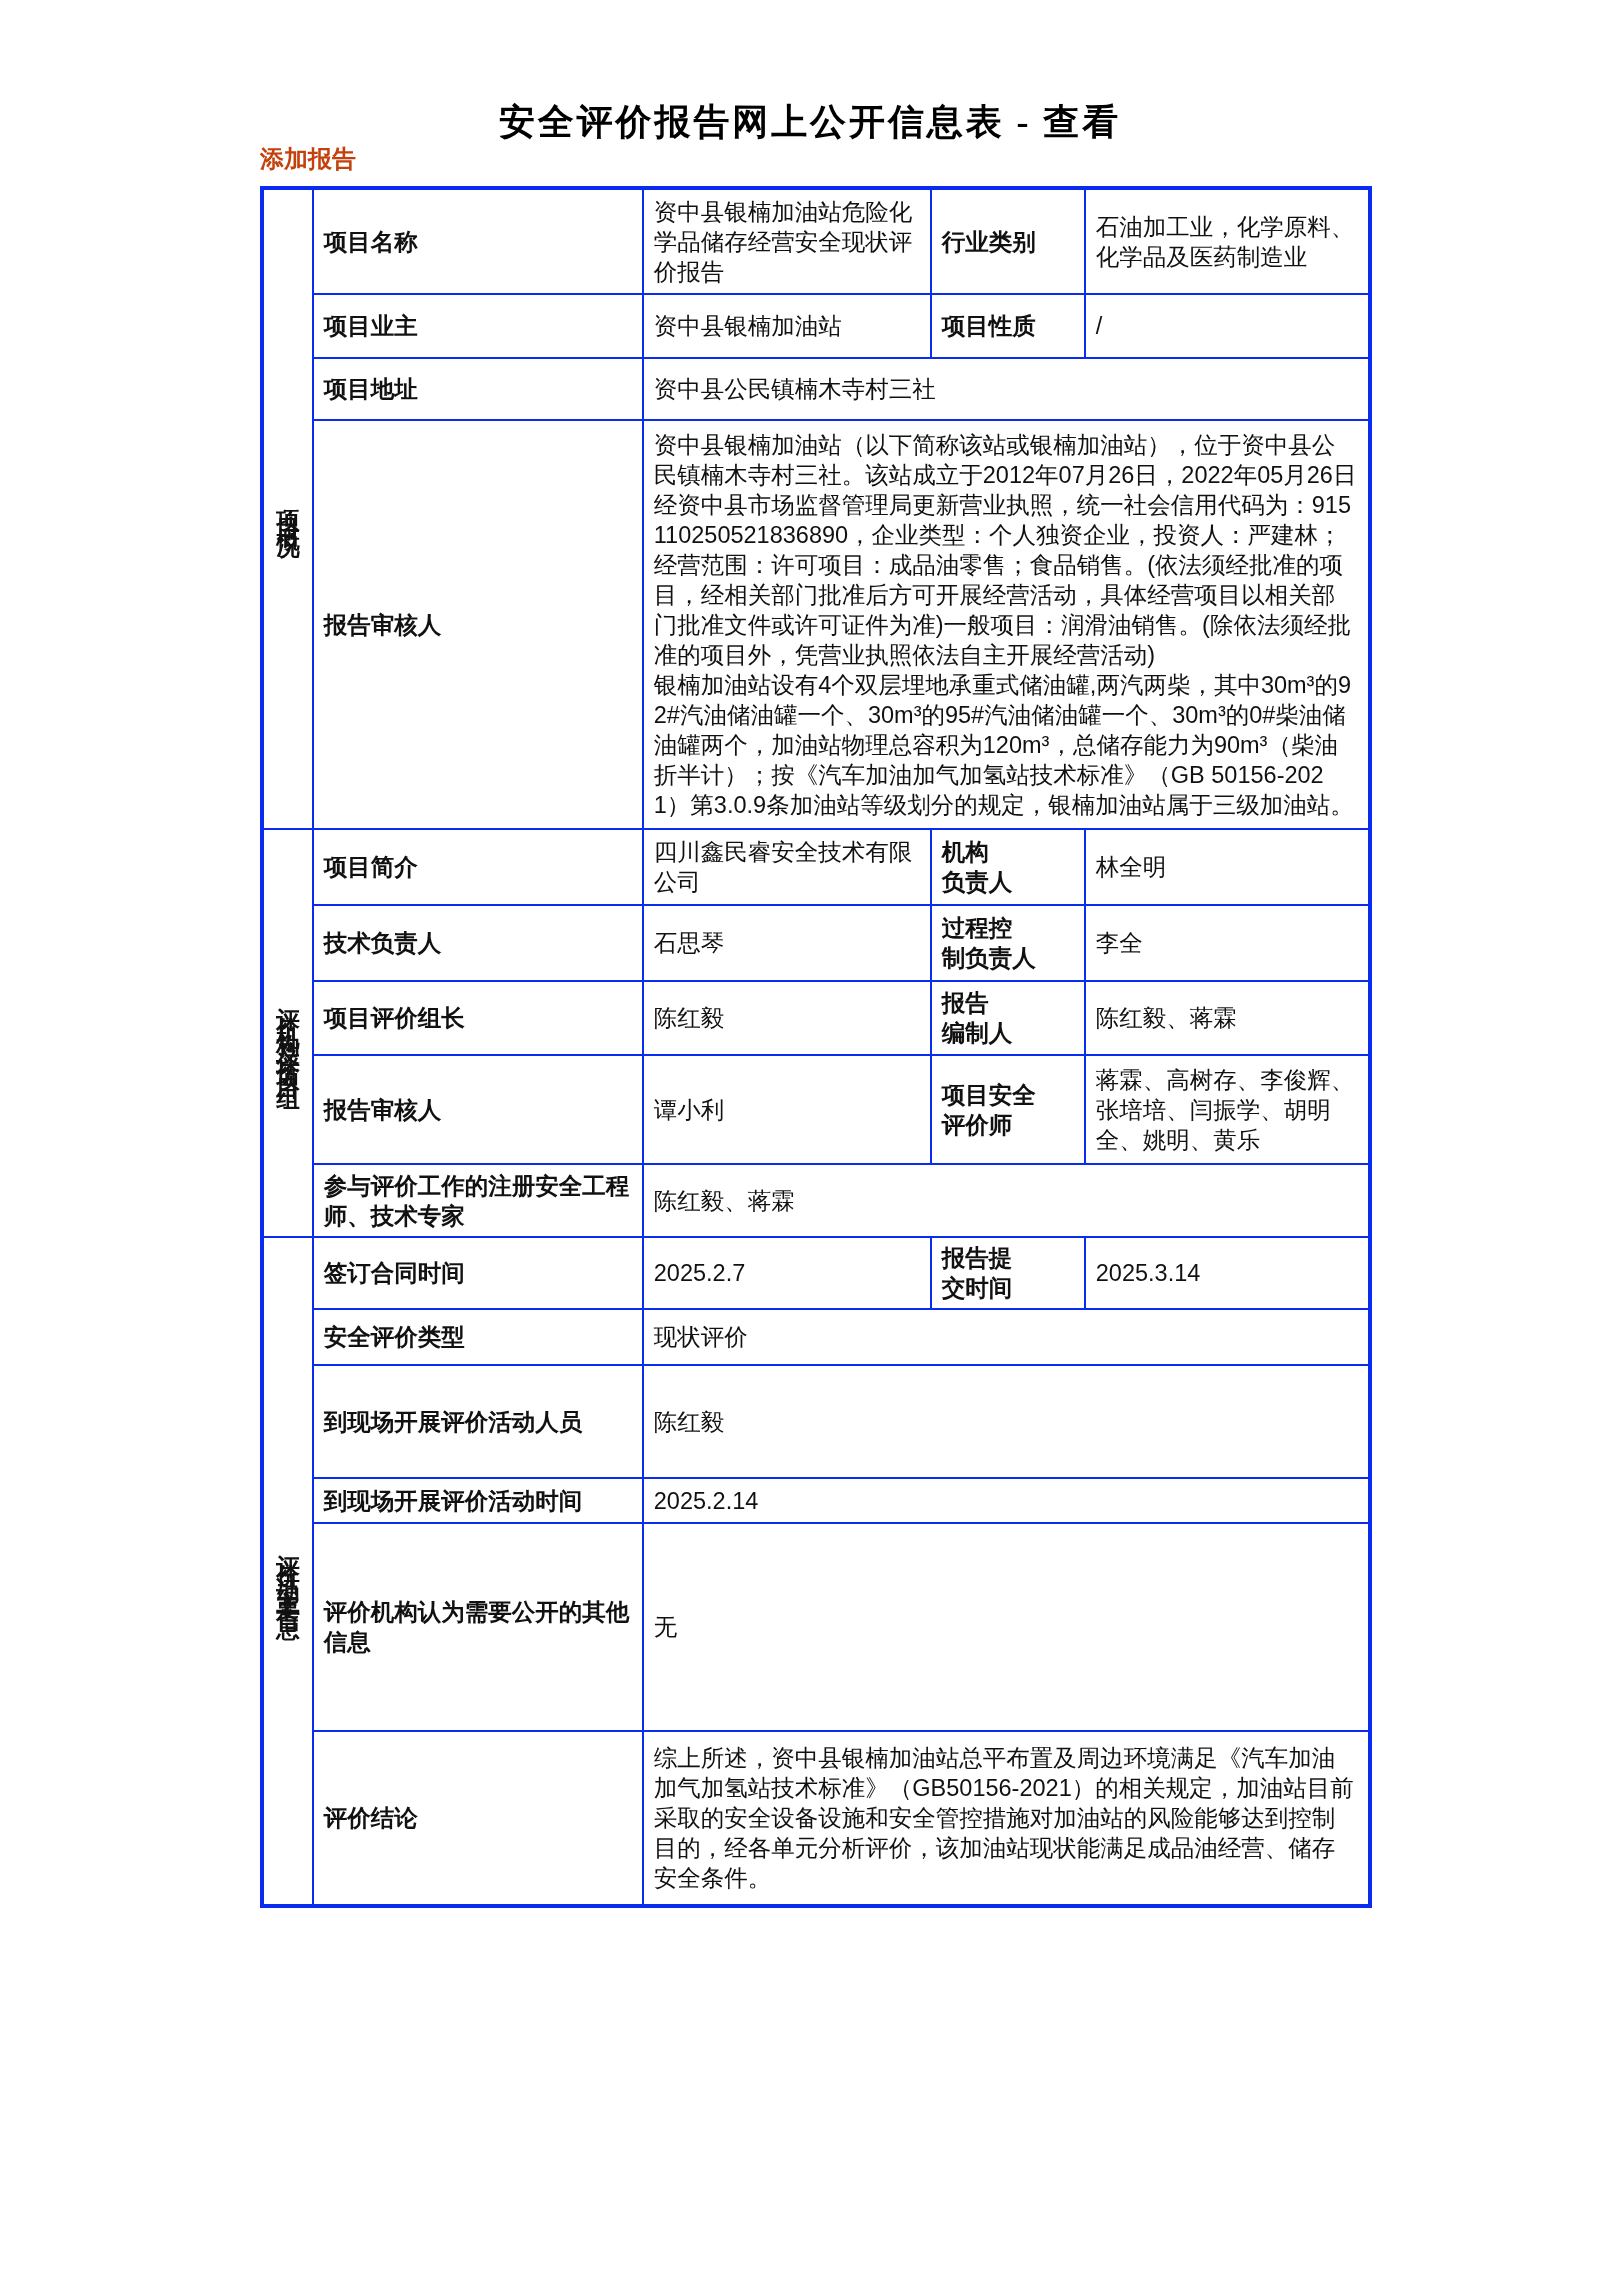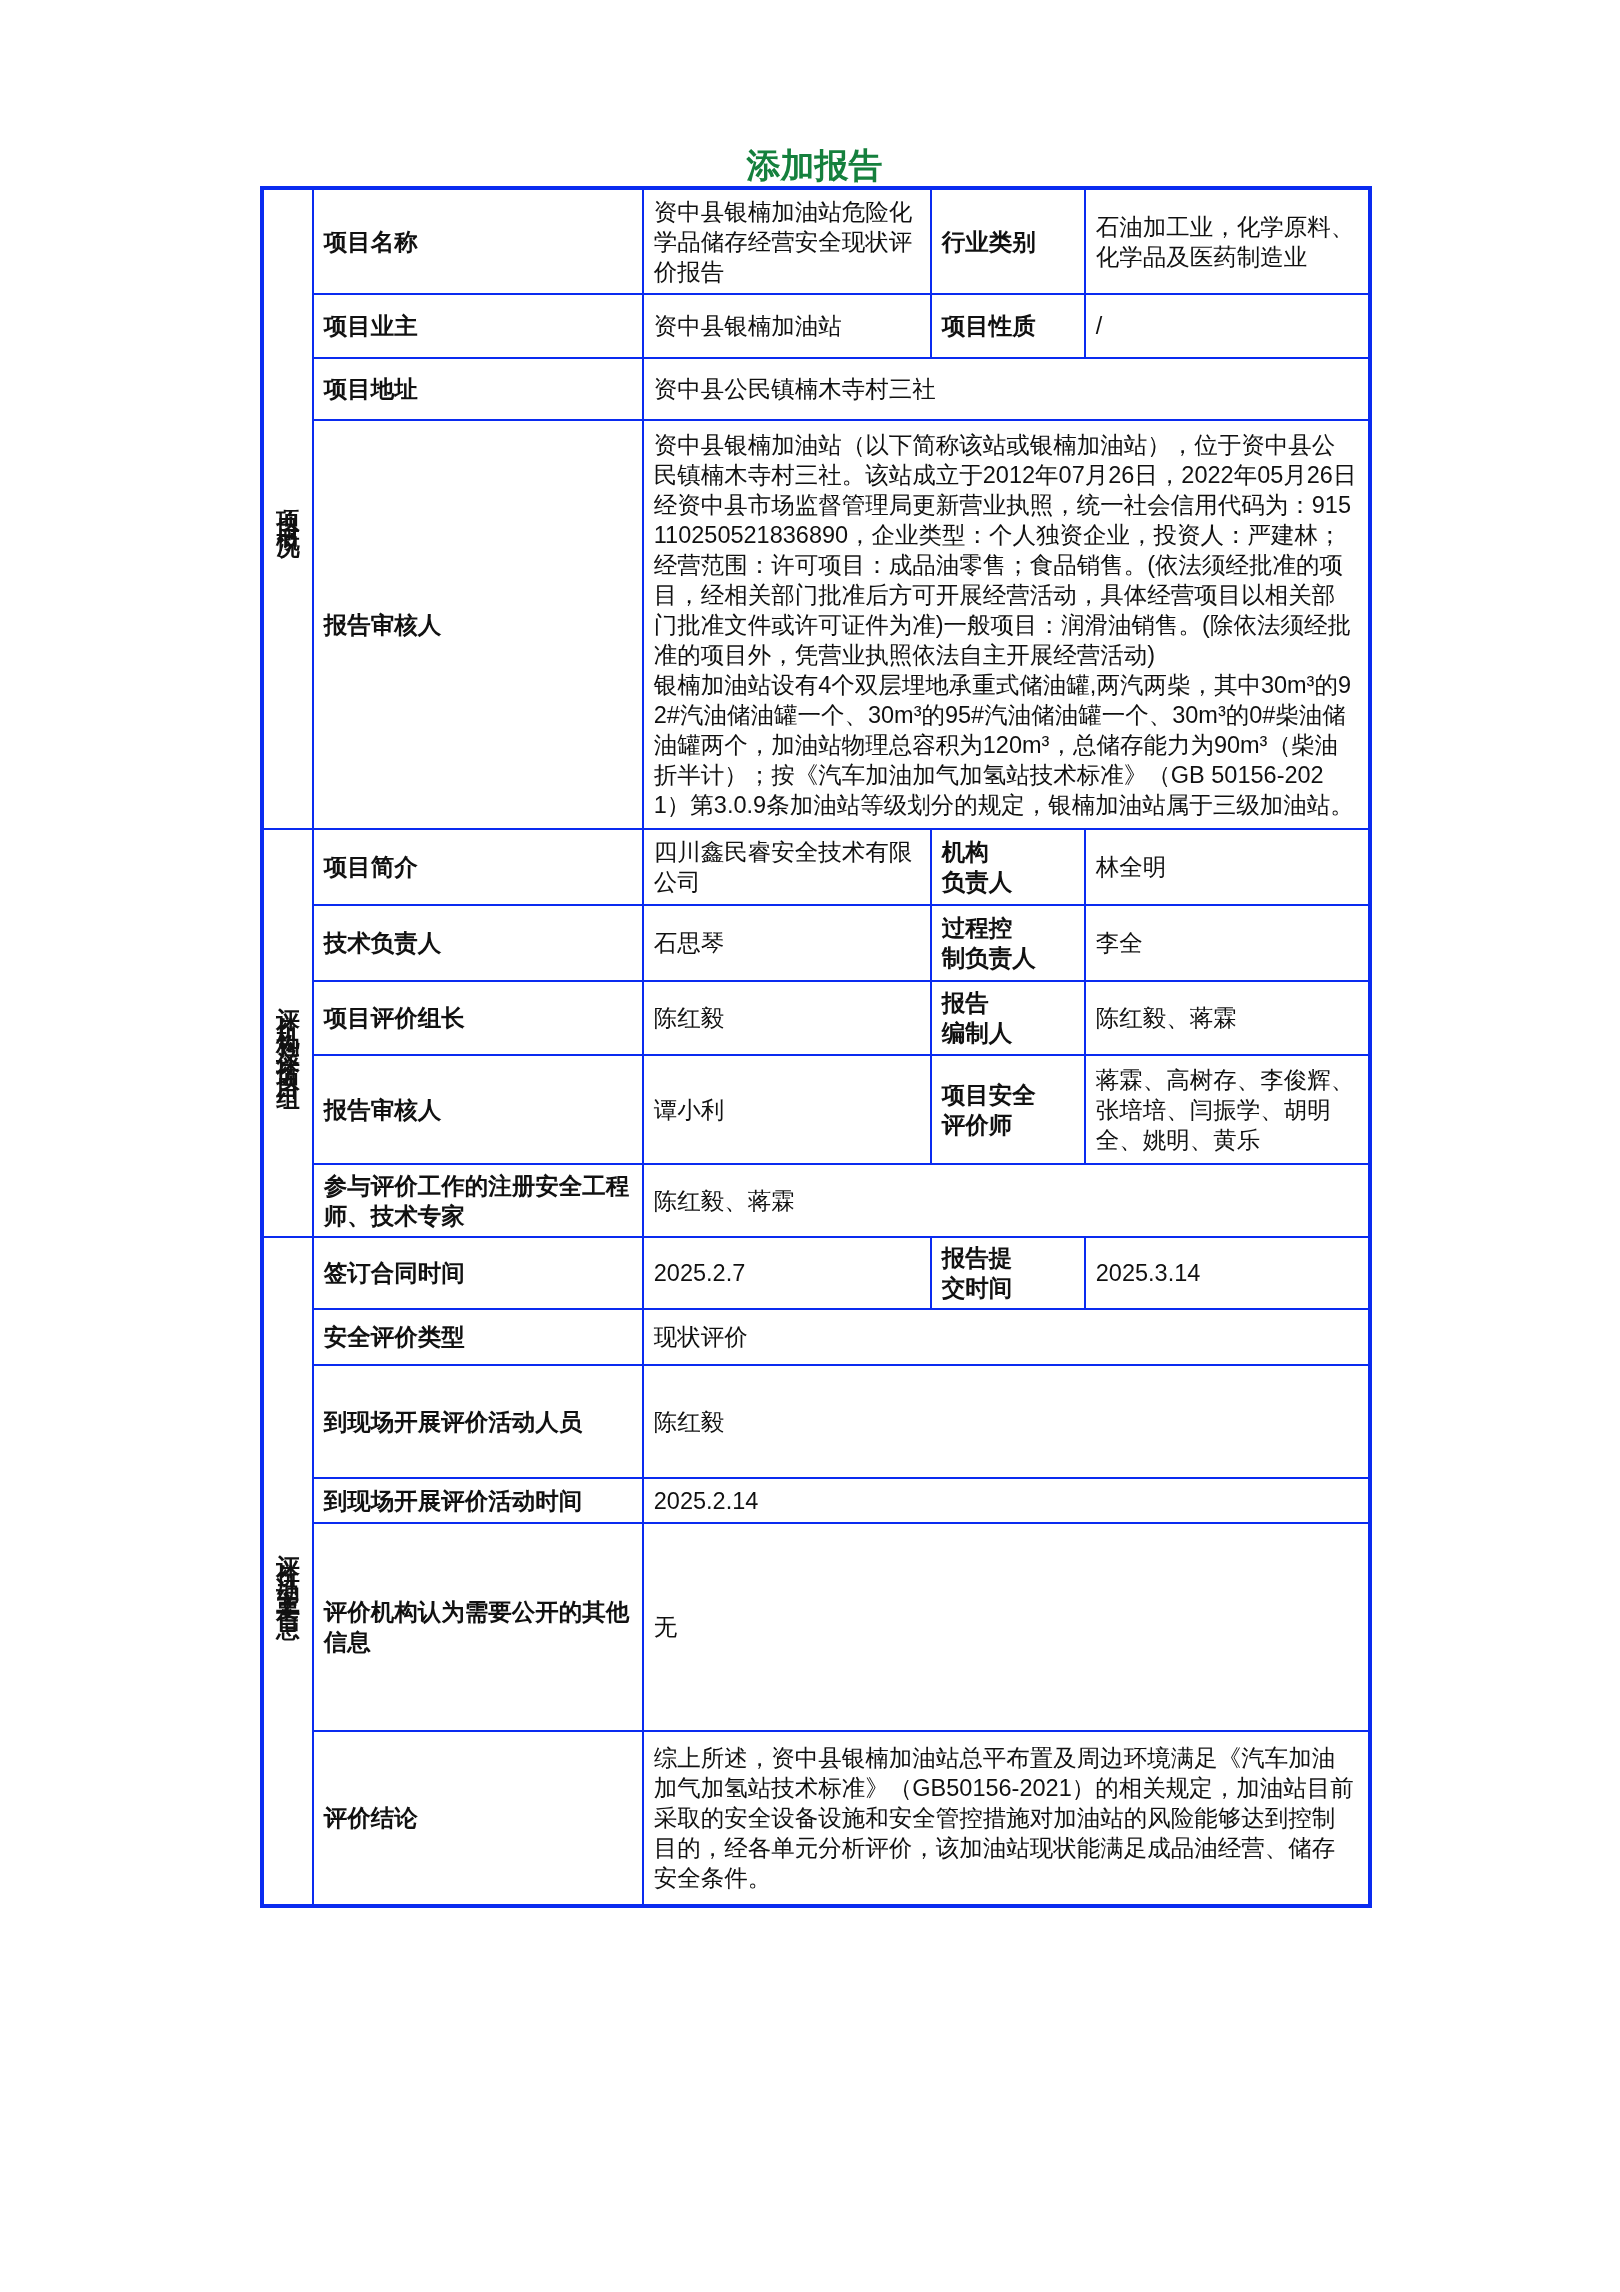--- a/index.html
+++ b/index.html
@@ -28,24 +28,24 @@
     font-size:36px;
     font-weight:600;
     letter-spacing:2.9px;
     color:#000000;
   }
   .add-report{
     position:absolute;
     top:143px;
     left:260px;
     width:1109px;
-    text-align:center;
-    font-size:34px;
+    text-align:left;
+    font-size:24px;
     font-weight:bold;
-    color:#15803d;
+    color:#c2410c;
     cursor:pointer;
   }
   table.info-table{
     position:absolute;
     left:260px;
     top:186px;
     width:1109px;
     border-collapse:collapse;
     table-layout:fixed;
     border:4.9px solid var(--border-blue);
@@ -93,20 +93,21 @@
   tr.rh115{height:113px;}
   tr.rh46{height:45px;}
   tr.rh212{height:208px;}
   tr.rh179{height:175px;}
 </style>
 </head>
 <body>
 
 <div class="page">
 
+  <div class="doc-title">安全评价报告网上公开信息表 - 查看</div>
 
   <div class="add-report">添加报告</div>
 
   <table class="info-table">
     <colgroup>
       <col style="width:51px">
       <col style="width:330px">
       <col style="width:288px">
       <col style="width:154px">
       <col style="width:285px">

